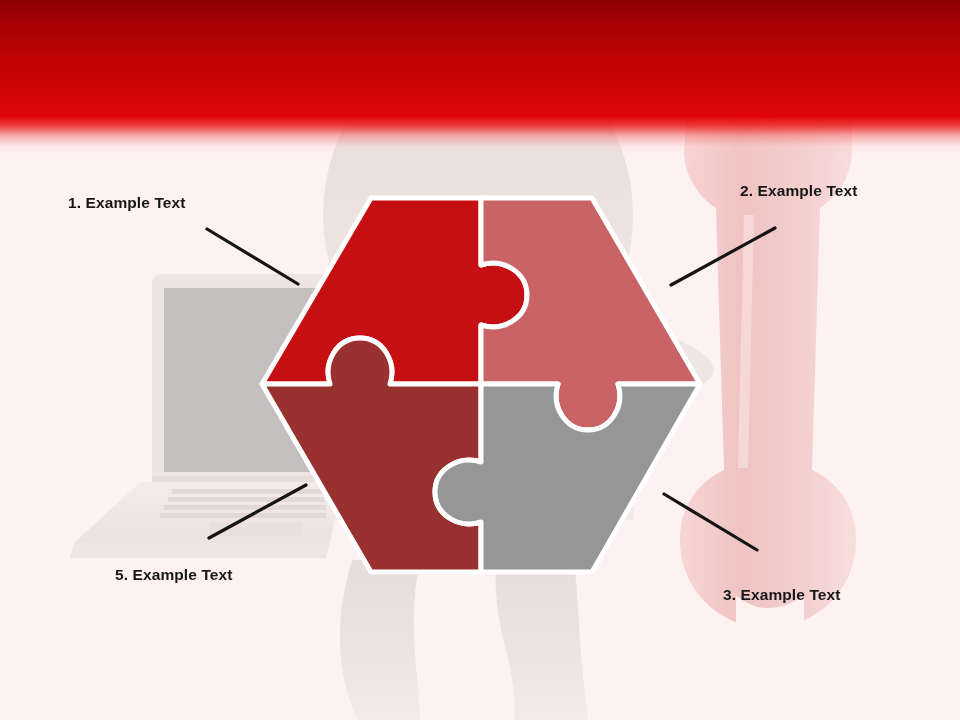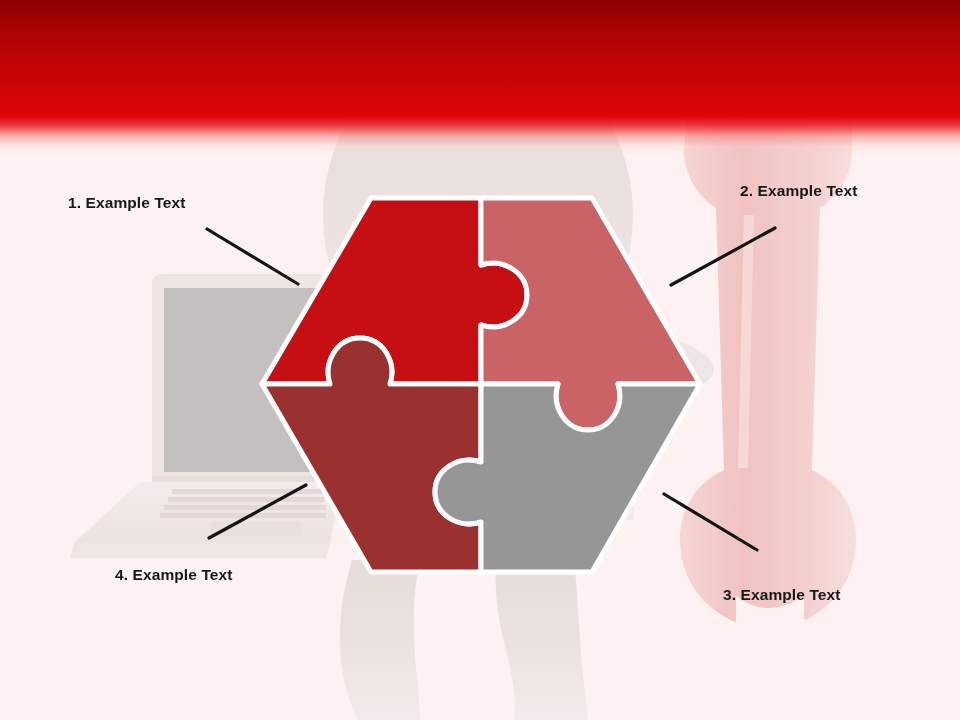--- a/index.html
+++ b/index.html
@@ -262,15 +262,15 @@
   <svg id="connectors" viewBox="0 0 960 720" preserveAspectRatio="none">
     <line x1="207" y1="229" x2="298" y2="284" stroke="#141414" stroke-width="3.2" stroke-linecap="round"></line>
     <line x1="671" y1="285" x2="775" y2="228" stroke="#141414" stroke-width="3.2" stroke-linecap="round"></line>
     <line x1="664" y1="494" x2="757" y2="550" stroke="#141414" stroke-width="3.2" stroke-linecap="round"></line>
     <line x1="209" y1="538" x2="306" y2="485" stroke="#141414" stroke-width="3.2" stroke-linecap="round"></line>
   </svg>
 
   <div class="callout-label" id="label-1">1. Example Text</div>
   <div class="callout-label" id="label-2">2. Example Text</div>
   <div class="callout-label" id="label-3">3. Example Text</div>
-  <div class="callout-label" id="label-4">4. Example Text</div>
+  <div class="callout-label" id="label-4">5. Example Text</div>
 
 </div>
 
 </body></html>

